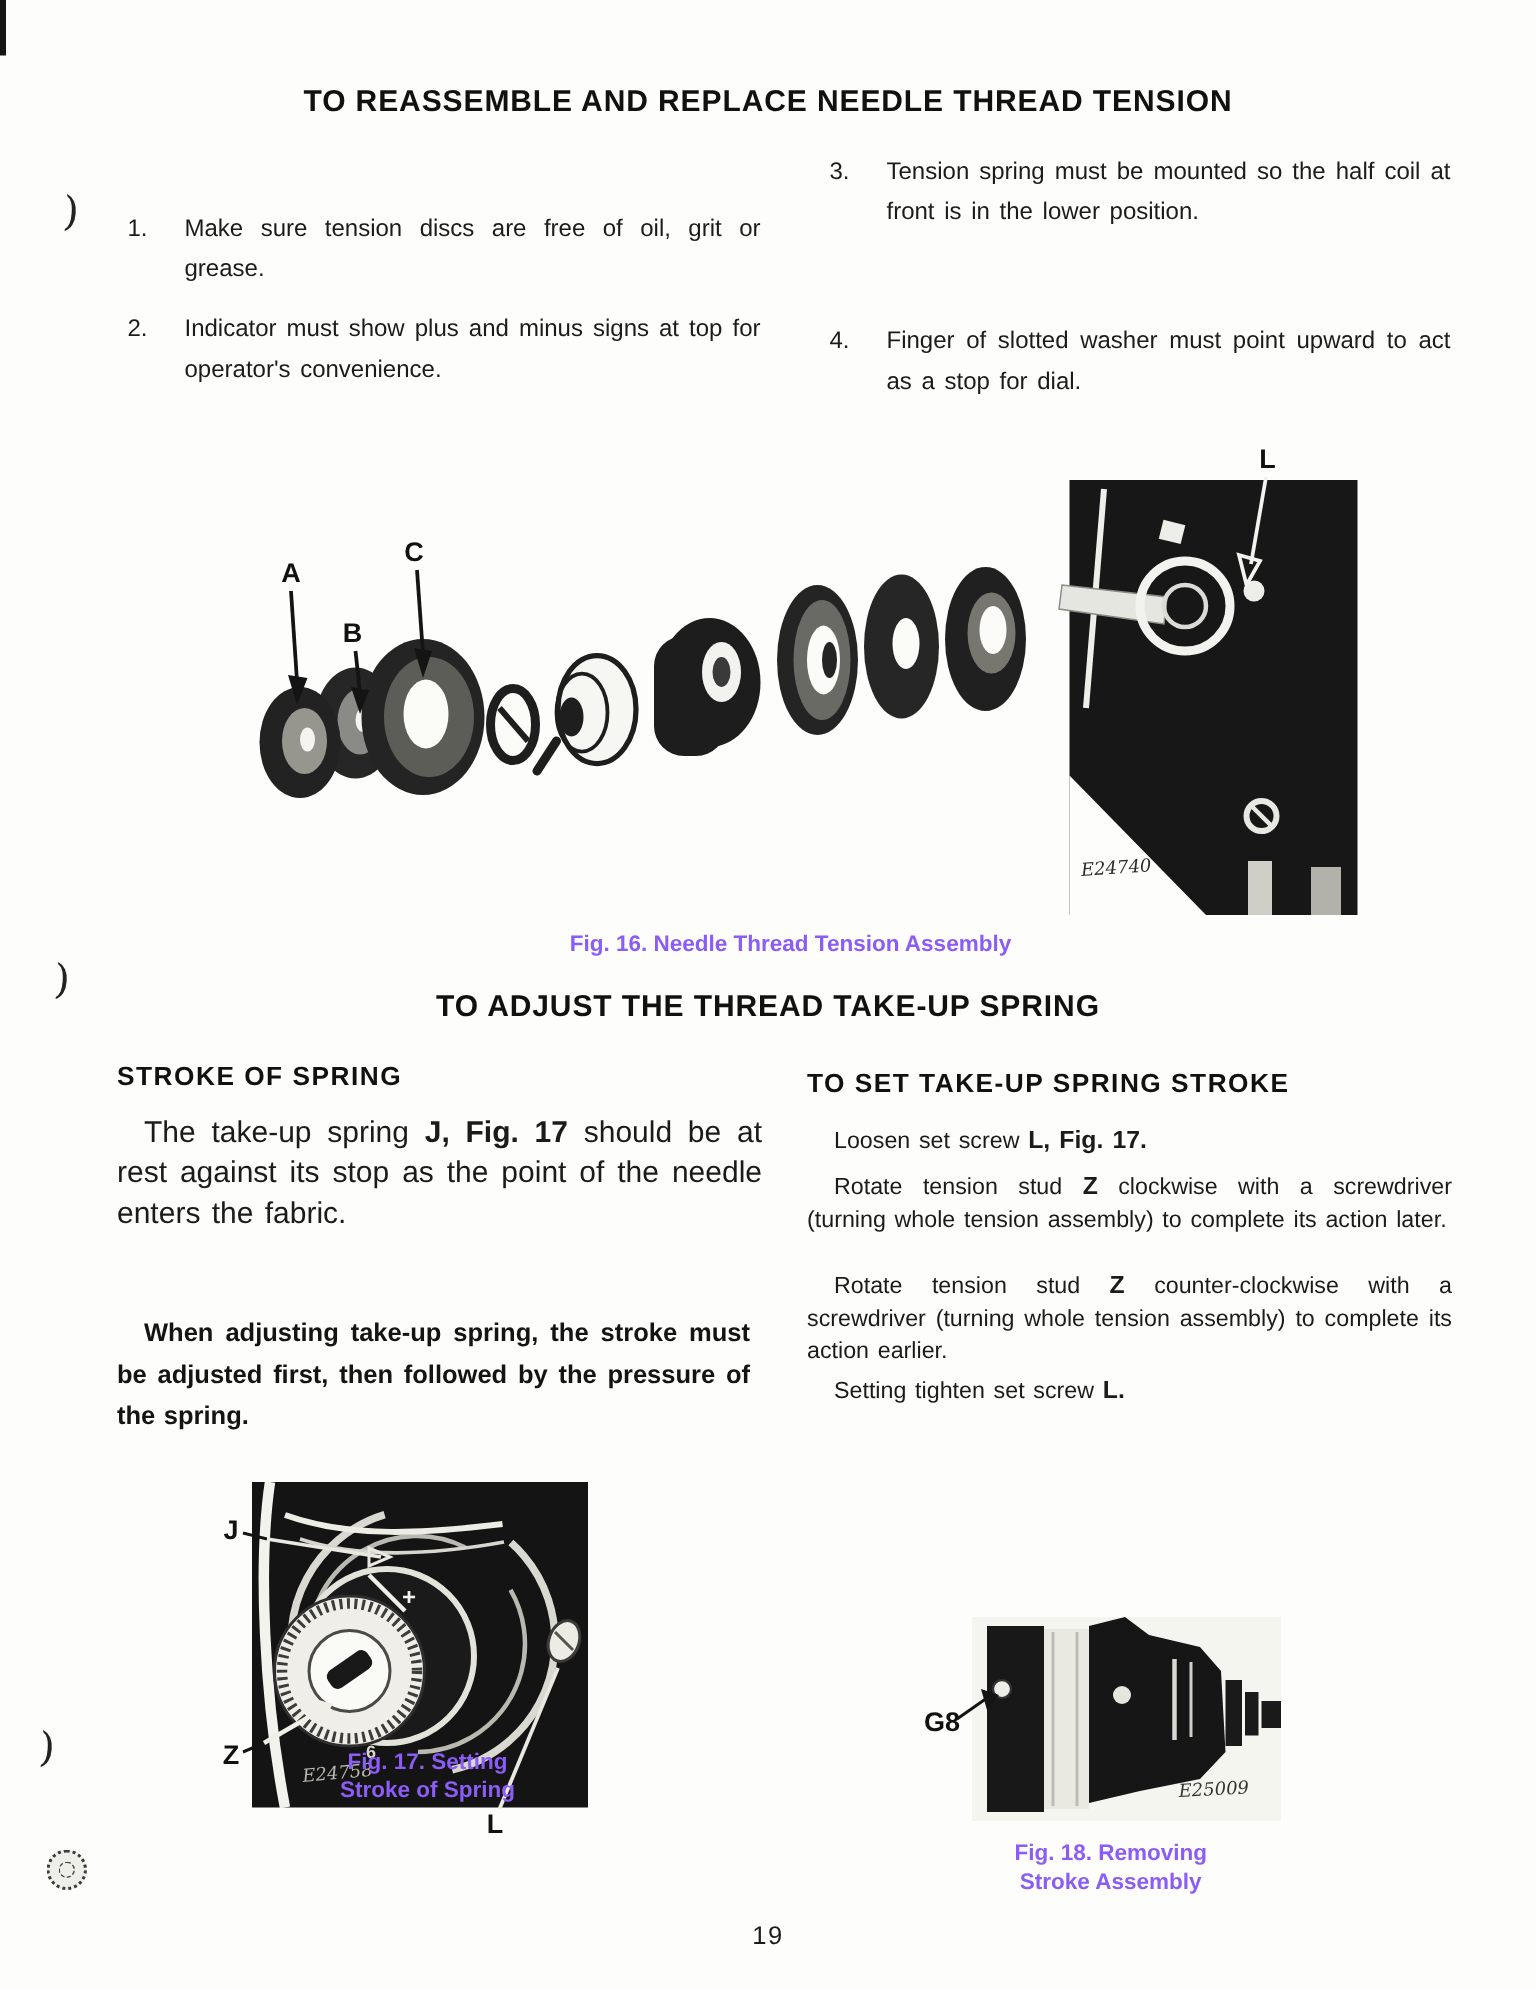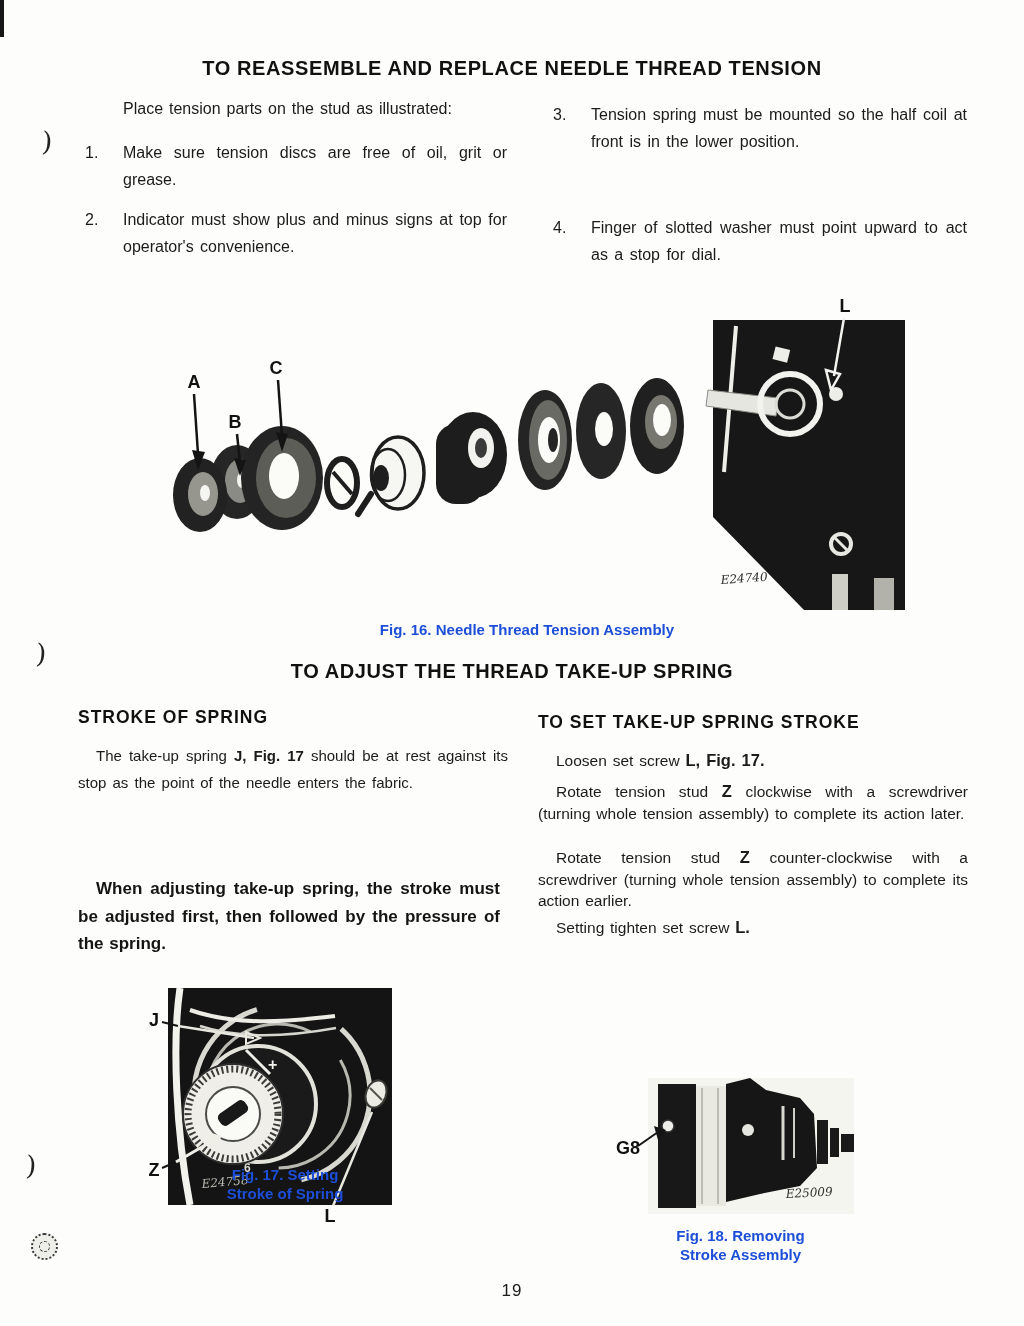--- a/index.html
+++ b/index.html
@@ -11,26 +11,26 @@
   .abs{position:absolute;}
   .main-title{
     left:0;top:57px;width:1024px;text-align:center;
     font-size:20px;font-weight:700;letter-spacing:.6px;color:#111;
   }
   .intro{left:123px;top:100px;width:400px;font-size:16px;word-spacing:1.5px;}
   .num-item{display:flex;font-size:16px;line-height:27px;}
   .num-item .num{width:38px;flex:none;}
   .num-item .txt{flex:1;text-align:justify;word-spacing:2px;}
   .col-heading{font-size:17.5px;font-weight:700;letter-spacing:1px;color:#111;}
-  .body-para{font-size:15px;line-height:27px;text-align:justify;word-spacing:2px;text-indent:18px;}
+  .body-para{font-size:20px;line-height:27px;text-align:justify;word-spacing:2px;text-indent:18px;}
   .body-para .b{font-weight:700;}
   .bold-para{font-size:17px;font-weight:700;line-height:27.5px;text-align:justify;word-spacing:1px;text-indent:18px;color:#141414;margin-top:19px;}
   .rc-para{font-size:15.5px;line-height:21.5px;text-align:justify;word-spacing:1.5px;text-indent:18px;}
   .rc-para .b{font-weight:700;font-size:16.5px;}
-  .fig-caption{font-size:15px;font-weight:700;text-align:center;line-height:19px;color:#1d4ed8;}
+  .fig-caption{font-size:15px;font-weight:700;text-align:center;line-height:19px;color:#8b5cf6;}
   .page-number{left:0;top:1281px;width:1024px;text-align:center;font-size:17px;letter-spacing:1px;}
   .margin-mark{font-family:"DejaVu Serif", serif;font-size:27px;color:#222;transform:rotate(4deg);}
   .corner-bar{left:0;top:0;width:4px;height:37px;background:#161616;}
   .stamp{
     left:31px;top:1233px;width:27px;height:27px;border-radius:50%;
     border:2px dotted #3a3a3a;background:#efefea;box-sizing:border-box;
   }
   .stamp-inner{
     position:absolute;left:6px;top:6px;width:11px;height:11px;border-radius:50%;
     border:1.5px dashed #444;box-sizing:border-box;
@@ -47,21 +47,20 @@
   <div class="abs corner-bar"></div>
   <div class="abs margin-mark" style="left:42px;top:126px;">)</div>
   <div class="abs margin-mark" style="left:36px;top:638px;">)</div>
   <div class="abs margin-mark" style="left:26px;top:1150px;">)</div>
   <div class="abs stamp">
       <span class="stamp-inner"></span>
     </div>
 
   <div class="abs main-title">TO REASSEMBLE AND REPLACE NEEDLE THREAD TENSION</div>
 
-  <div class="abs intro">Place tension parts on the stud as illustrated:</div>
 
   <div class="abs num-item" style="left:85px;top:139px;width:422px;">
     <span class="num">1.</span>
     <span class="txt">Make sure tension discs are free of oil, grit or grease.</span>
   </div>
   <div class="abs num-item" style="left:85px;top:206px;width:422px;">
     <span class="num">2.</span>
     <span class="txt">Indicator must show plus and minus signs at top for operator's convenience.</span>
   </div>
   <div class="abs num-item" style="left:553px;top:101px;width:414px;">

